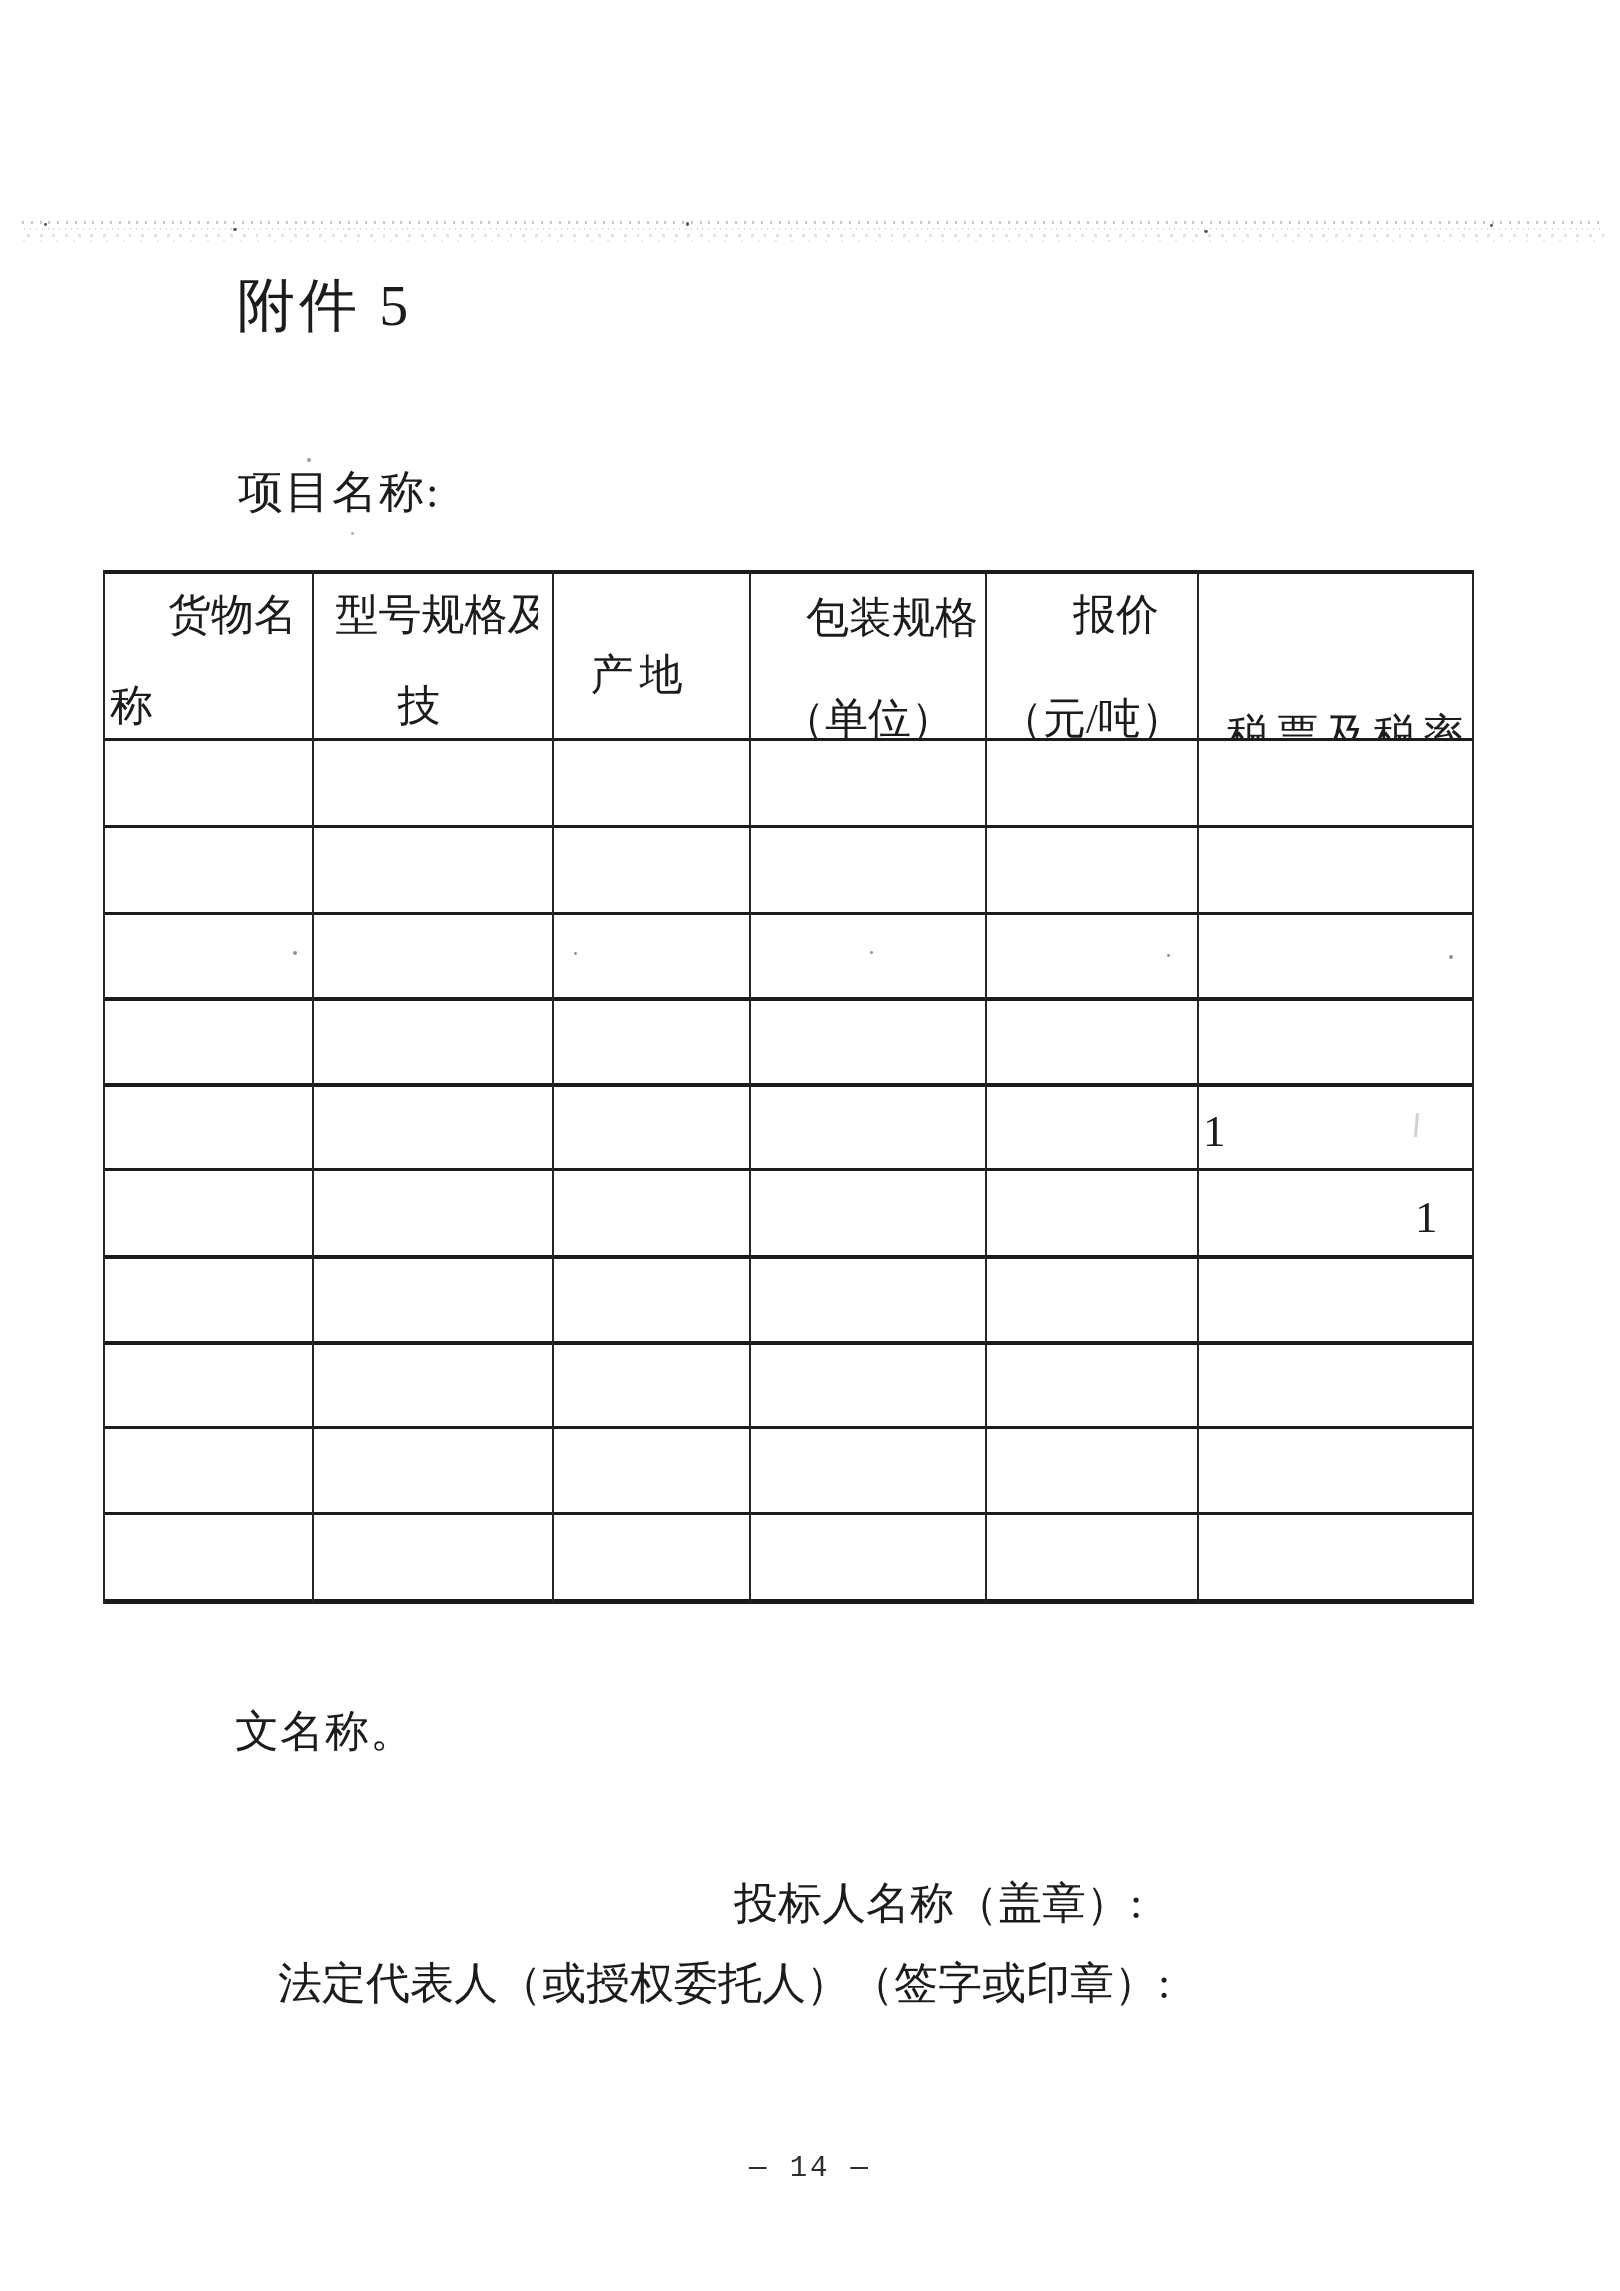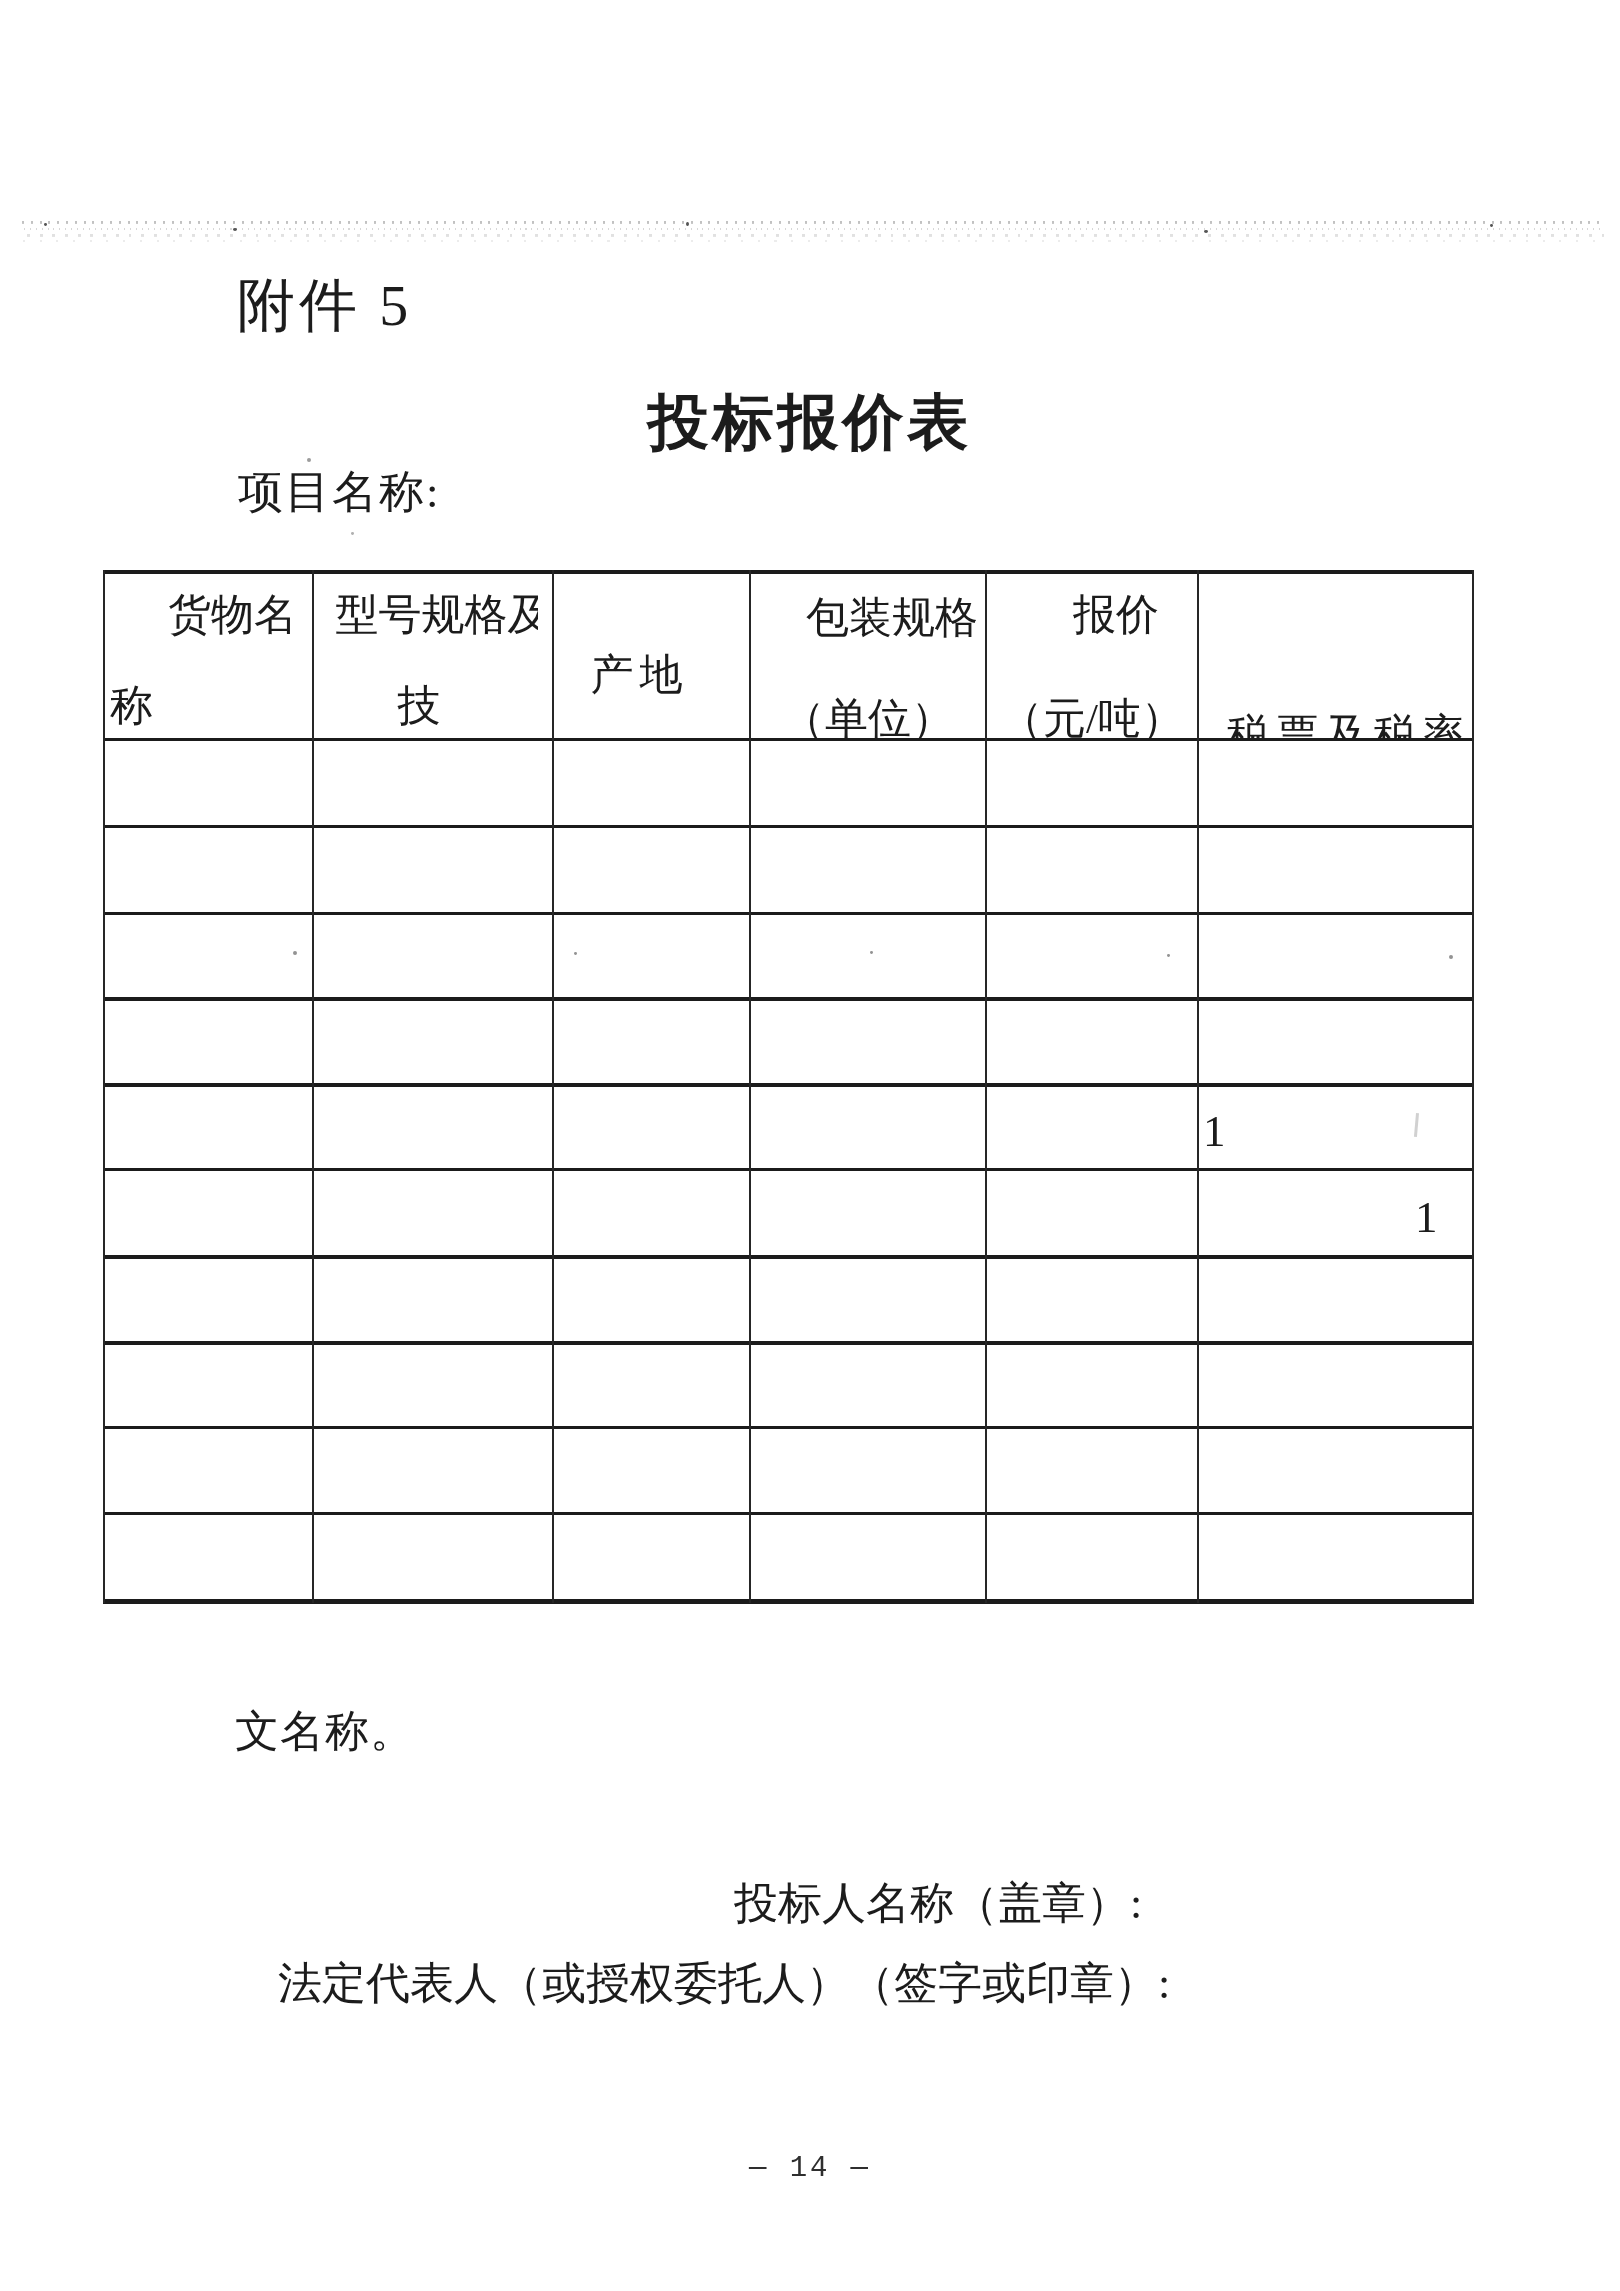--- a/index.html
+++ b/index.html
@@ -86,21 +86,20 @@
 <div class="page">
 
   <div class="noise-band"></div>
   <div class="speck" style="left:44px;top:223px;width:2.9px;height:2.9px;"></div>
   <div class="speck" style="left:233px;top:228px;width:3.9px;height:2.9px;"></div>
   <div class="speck" style="left:686px;top:222px;width:2.9px;height:3.9px;"></div>
   <div class="speck" style="left:1204px;top:230px;width:3.9px;height:2.9px;"></div>
   <div class="speck" style="left:1490px;top:224px;width:2.9px;height:2.9px;"></div>
 
   <div class="attachment">附件 5</div>
-  <div class="doc-title">投标报价表</div>
   <div class="project-label">项目名称:</div>
 
   <div>
 
     <div class="hline" style="top:570px;height:3.9px;"></div>
     <div class="hline" style="top:738px;height:2.9px;"></div>
     <div class="hline" style="top:825px;height:2.9px;"></div>
     <div class="hline" style="top:912px;height:2.9px;"></div>
     <div class="hline" style="top:997px;height:3.9px;"></div>
     <div class="hline" style="top:1083px;height:3.9px;"></div>

